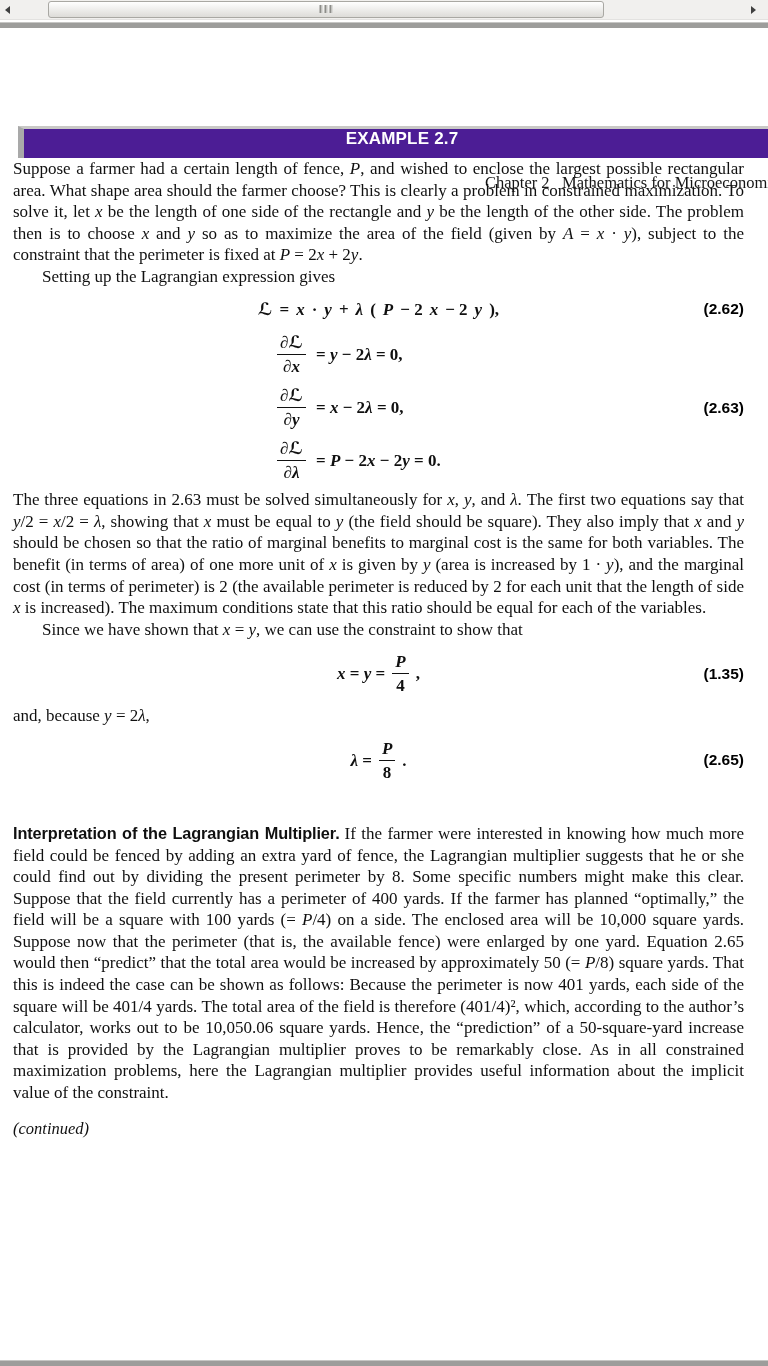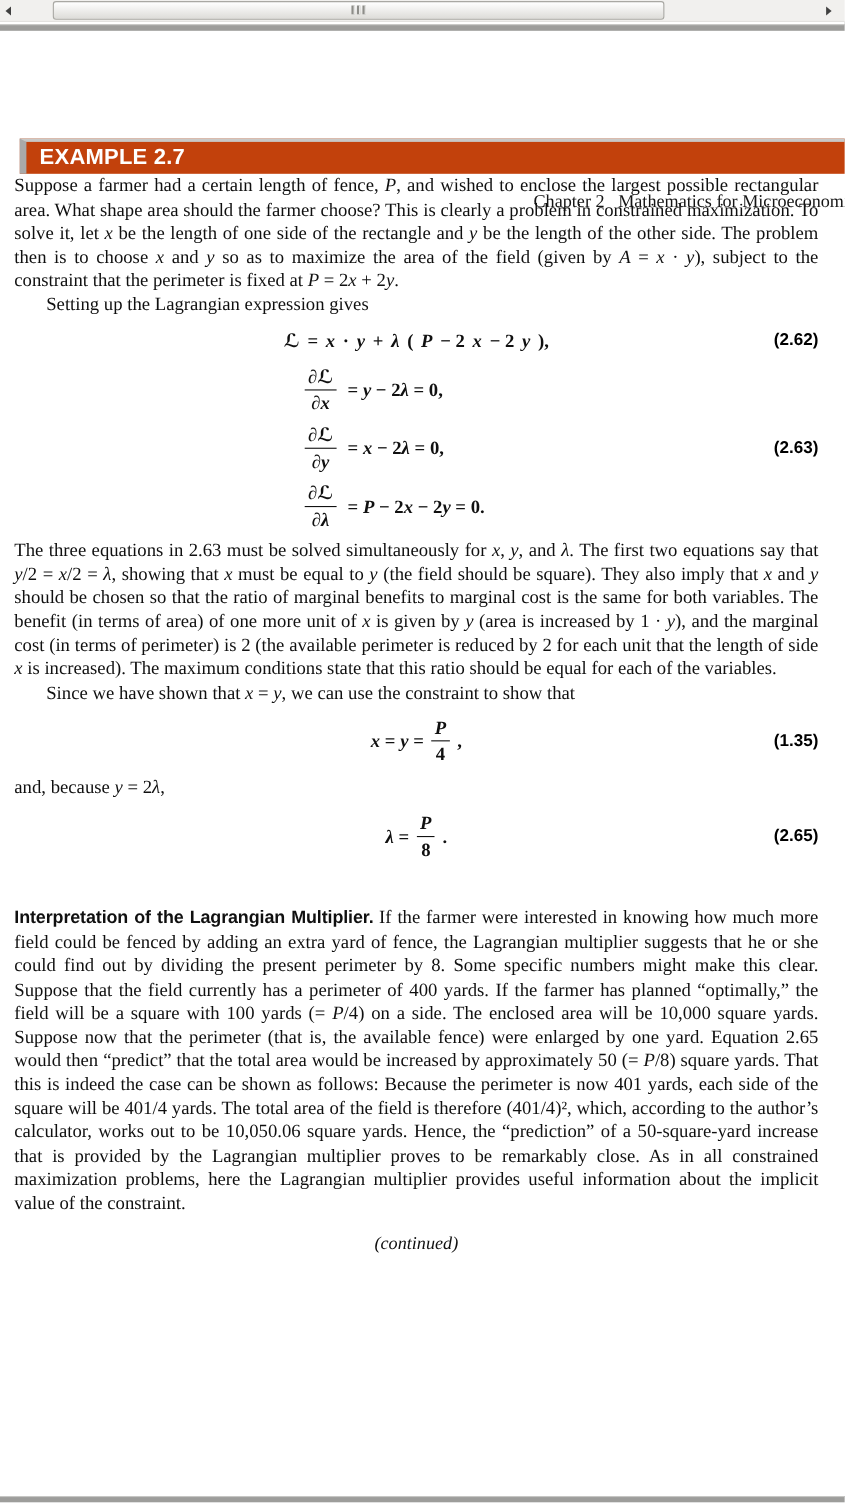--- a/index.html
+++ b/index.html
@@ -34,24 +34,24 @@
   .divider-bottom { position:absolute; left:0; right:0; bottom:0; height:5px; background:#9d9d9b; border-top:1px solid #c6c6c4; }
 
   
   .page { position:relative; }
   .running-head {
     position:absolute; top:47px; left:485px; white-space:pre;
     font-size:16.5px; color:#151515;
   }
   .example-bar {
     margin-top:98px; margin-left:18px; height:29px;
-    background:#c2410c; border-top:3px solid #c9c8c6; border-left:6px solid #a9a9a9;
+    background:#4c1d95; border-top:3px solid #c9c8c6; border-left:6px solid #a9a9a9;
     color:#ffffff; font-family:"Liberation Sans","DejaVu Sans",sans-serif;
-    font-size:20px; display:flex; align-items:center; padding-left:12px; gap:9px;
-    white-space:nowrap; overflow:hidden;
+    font-size:17px; display:flex; align-items:center; padding-left:12px; gap:9px;
+    white-space:nowrap; overflow:hidden;flex-direction:column;
   }
   .example-bar b { letter-spacing:0.2px; }
 
   .content {
     margin:0 24px 0 13px; font-size:17px; line-height:21.6px;
     text-align:justify; color:#101010;
   }
   .content p { margin:0; }
   .content p.first { }
   .indent { text-indent:29px; }
@@ -75,21 +75,21 @@
   .foc-row { display:flex; align-items:center; gap:10px; }
   .frac { display:inline-flex; flex-direction:column; align-items:center; line-height:21px; }
   .frac .fnum { padding:0 3px 1px; border-bottom:1.7px solid #111; }
   .frac .fden { padding-top:1px; }
 
   .runin {
     font-family:"Liberation Sans","DejaVu Sans",sans-serif;
     font-size:16.3px; letter-spacing:-0.1px; padding-right:5px;
   }
   .para-interp { margin-top:40px !important; }
-  .continued { text-align:center; margin-top:14px; font-size:16.5px; }
+  .continued { text-align:left; margin-top:14px; font-size:16.5px; }
 </style>
 </head>
 <body>
 
 <div class="screen">
 
   <div class="hscrollbar">
     <div class="sb-arrow left">
       <span class="tri-left"></span>
     </div>

